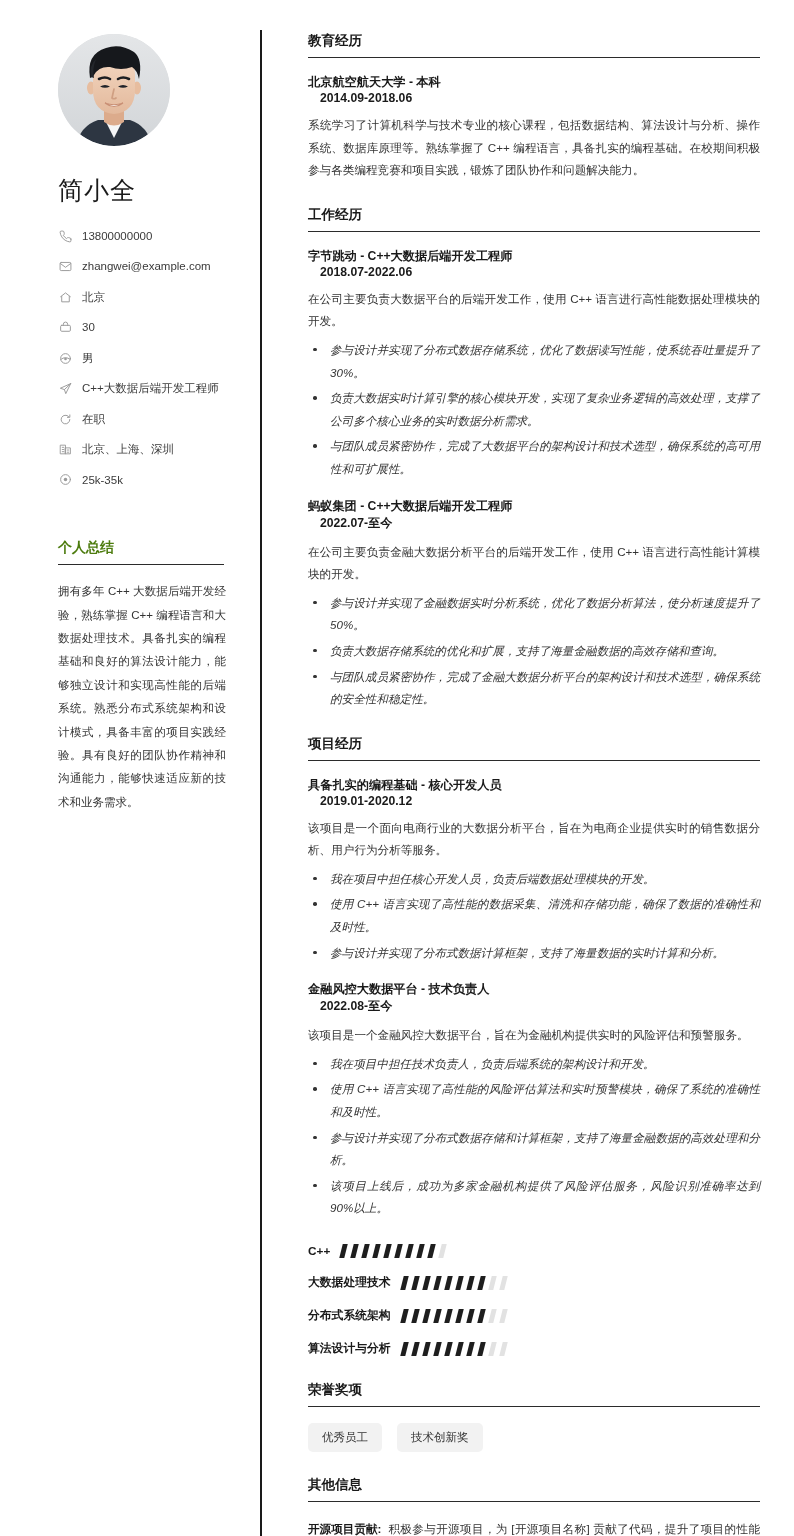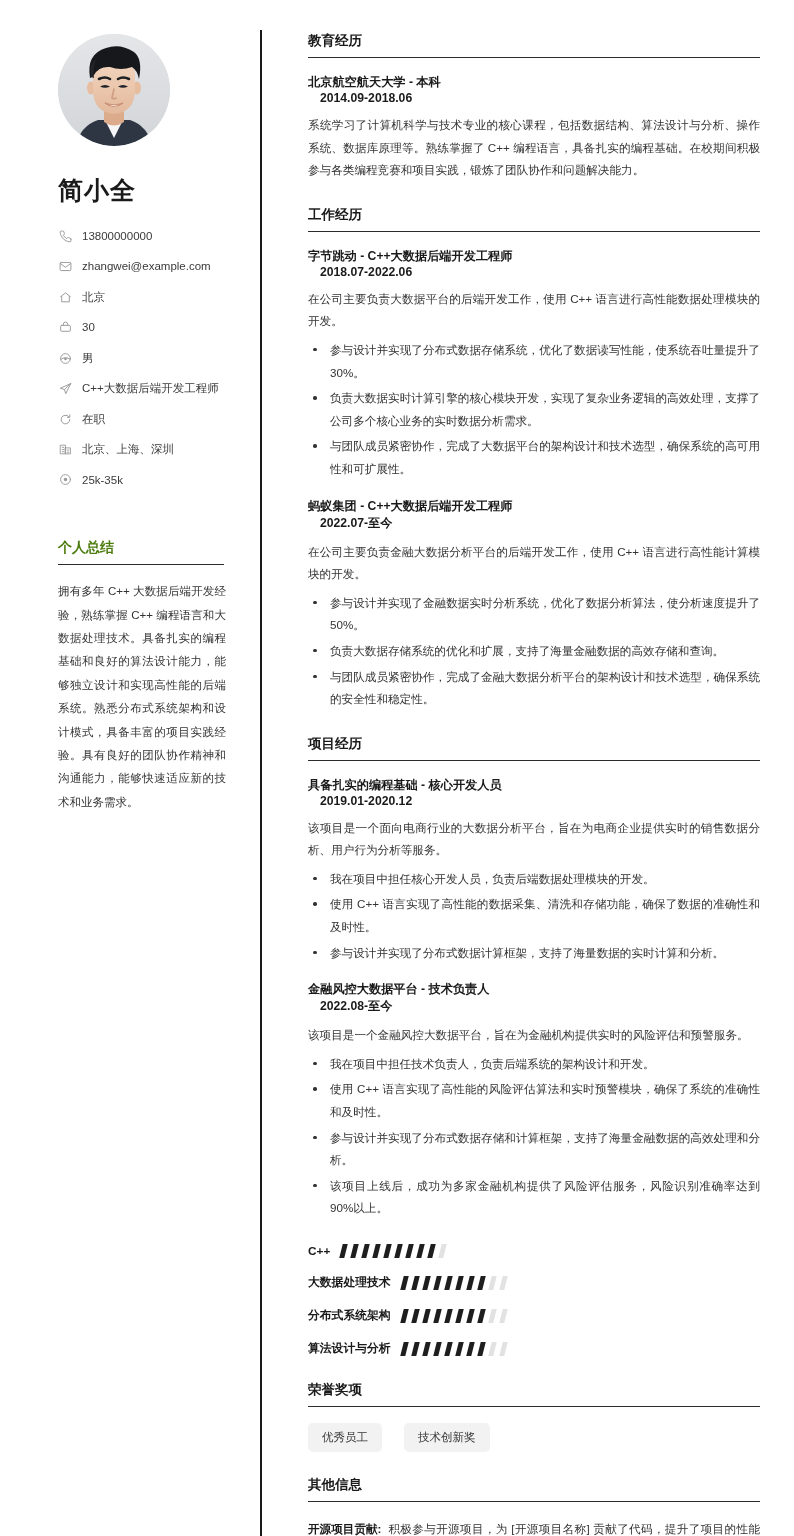--- a/index.html
+++ b/index.html
@@ -40,21 +40,21 @@
     border-radius: 50%;
     overflow: hidden;
     background: #dcdee0;
     margin: 4px 0 0 10px;
     position: relative;
   }
   .avatar-wrap svg { display: block; width: 112px; height: 112px; }
 
   .person-name {
     font-size: 25px;
-    font-weight: 700;
+    font-weight: 400;
     letter-spacing: 1px;
     color: #1a1a1a;
     margin: 28px 0 0 10px;
   }
 
   .contact-list {
     margin: 22px 0 0 10px;
     list-style: none;
   }
   .contact-item {
@@ -132,21 +132,21 @@
     white-space: nowrap;
     padding-left: 12px;
   }
   .entry-desc {
     font-size: 11.6px;
     line-height: 1.95;
     color: #333333;
     text-align: justify;
     margin-bottom: 6px;
   }
-  .bullets { list-style: none; margin-top: 4px; }
+  .bullets { list-style: none; margin-top: 4px; font-style: italic; }
   .bullet {
     position: relative;
     font-size: 11.6px;
     line-height: 1.95;
     color: #333333;
     padding-left: 22px;
     margin-bottom: 3px;
     text-align: justify;
   }
   .bullet::before {
@@ -178,21 +178,21 @@
   .bar {
     width: 5px;
     height: 14px;
     margin-right: 6px;
     transform: skewX(-14deg);
     background: #1e1e1e;
   }
   .bar.off { background: #e2e2e2; }
 
   
-  .tag-row { display: flex; flex-wrap: wrap; gap: 22px; margin-top: 2px; }
+  .tag-row { display: flex; flex-wrap: wrap; gap: 15px; margin-top: 2px; }
   .tag {
     background: #f2f2f2;
     color: #333333;
     font-size: 11.5px;
     padding: 7px 14px;
     border-radius: 5px;
     white-space: nowrap;
   }
 
   

